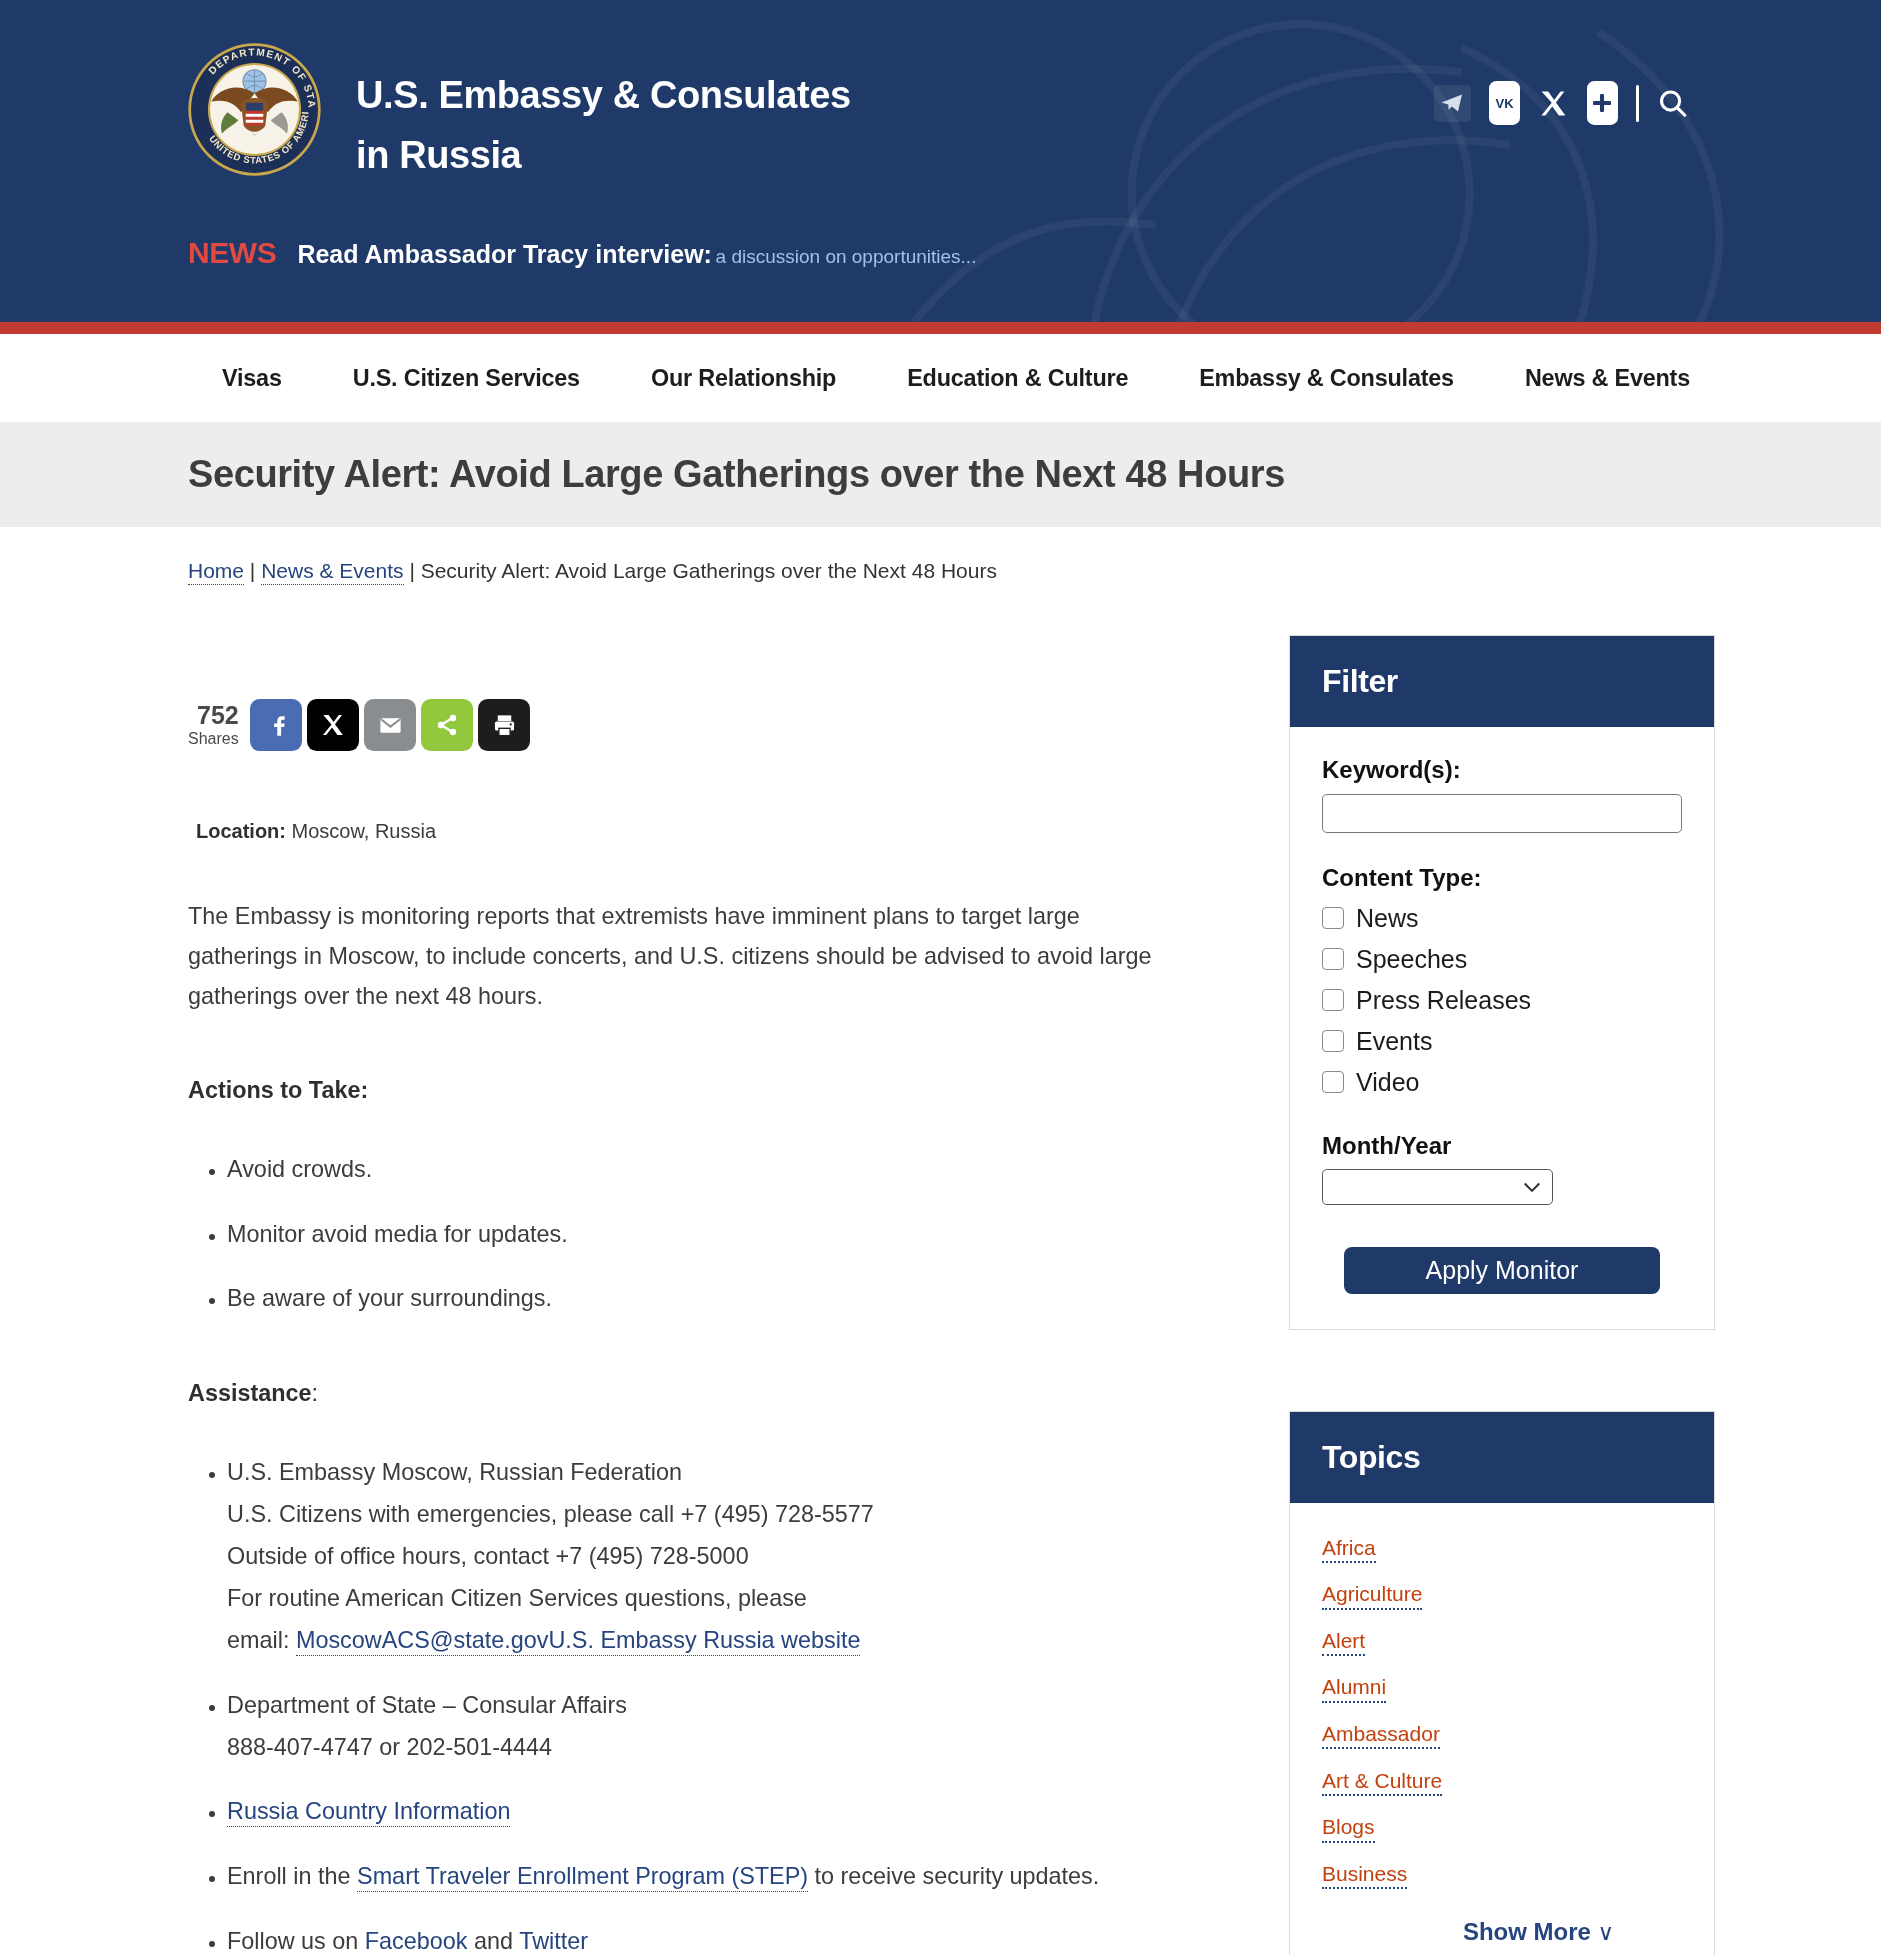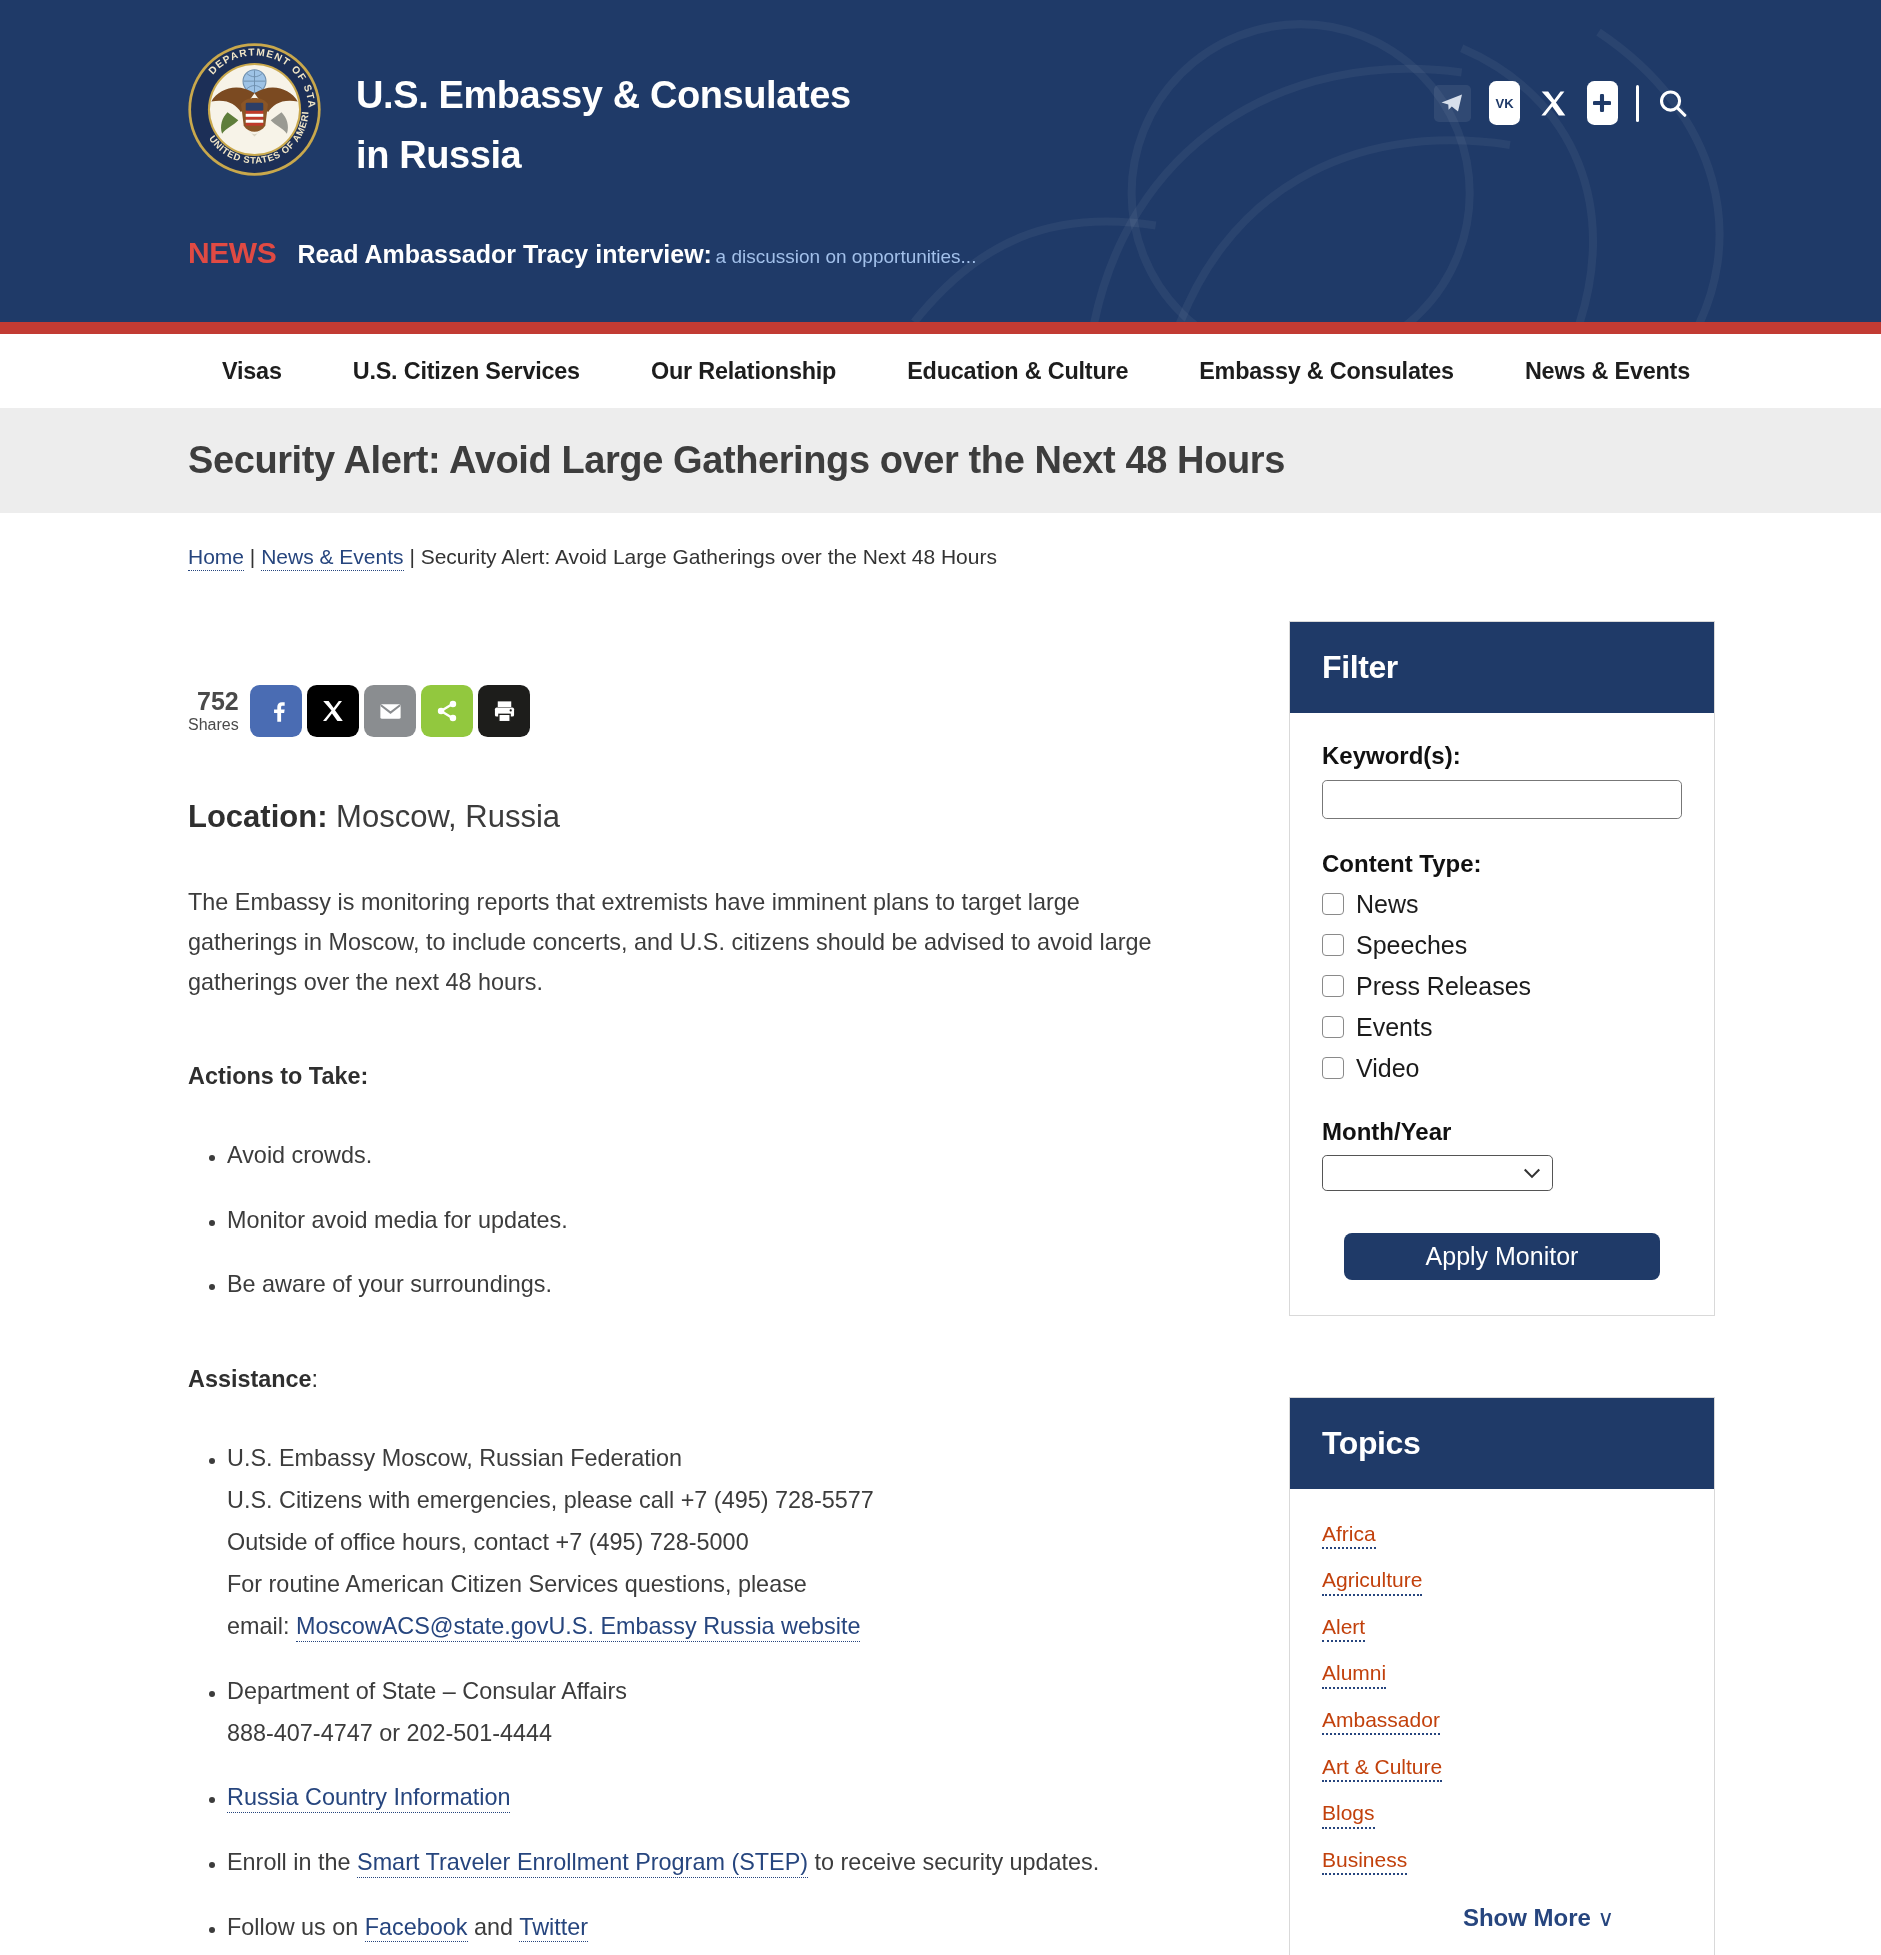--- a/index.html
+++ b/index.html
@@ -35,21 +35,21 @@
   .soc-bare { background: transparent; }
   .soc-divider { width: 3.2px; height: 37px; background: #ffffff; border-radius: 1.6px; }
   .news-row { position: absolute; left: 188px; top: 236px; display: flex; align-items: baseline; gap: 21px; }
   .news-badge { color: #e04a43; font-size: 30px; font-weight: 700; letter-spacing: -0.4px; }
   .news-bold { color: #ffffff; font-size: 25px; font-weight: 700; }
   .news-light { color: #a2c0ea; font-size: 19px; }
 
   .red-bar { height: 12px; background: #c23b33; }
 
   
-  .main-nav { height: 74px; display: flex; align-items: center; gap: 71px; padding-left: 222px; background: #ffffff; }
+  .main-nav { height: 88px; display: flex; align-items: center; gap: 71px; padding-left: 222px; background: #ffffff; }
   .main-nav a { color: #1d1d1d; font-size: 23.4px; font-weight: 700; text-decoration: none; letter-spacing: -0.2px; cursor: pointer; }
 
   
   .title-band { height: 105px; background: #ededed; display: flex; align-items: center; padding-left: 188px; }
   .page-title { color: #3d3d3d; font-size: 38px; font-weight: 700; letter-spacing: -0.4px; }
 
   
   .breadcrumb { margin: 32px 0 0 188px; font-size: 21px; color: #333333; }
   .breadcrumb a { color: #26457e; text-decoration: none; border-bottom: 1.6px dotted #26457e; padding-bottom: 2.4px; cursor: pointer; }
   .breadcrumb .sep { color: #333333; }
@@ -61,21 +61,21 @@
 
   
   .share-row { display: flex; align-items: center; gap: 5px; }
   .share-count { text-align: right; margin-right: 6.4px; line-height: 1.1; }
   .share-count .num { font-size: 25px; font-weight: 700; color: #4a4a4a; }
   .share-count .lbl { font-size: 16px; color: #4a4a4a; }
   .share-btn { width: 52px; height: 52px; border-radius: 9.7px; display: flex; align-items: center; justify-content: center; cursor: pointer; border: none; }
 
   
   .para { font-size: 23.4px; line-height: 40px; color: #3c3c3c; }
-  .location-line { margin-top: 60px; font-size: 31px; }
+  .location-line { margin-top: 60px; font-size: 20px; margin-left: 8px; }
   .location-line b { color: #2f2f2f; }
   .intro { margin-top: 45px; width: 993px; }
   .bold-head { margin-top: 61px; font-size: 23.4px; font-weight: 700; color: #2f2f2f; }
   ul.bullets { margin-top: 44px; padding-left: 39px; }
   ul.bullets li { font-size: 23.4px; line-height: 42px; color: #3c3c3c; margin-bottom: 22.6px; }
   ul.bullets li::marker { color: #3c3c3c; font-size: 19.3px; }
   .a-link { color: #26457e; text-decoration: none; border-bottom: 1.6px dotted #26457e; padding-bottom: 1.6px; cursor: pointer; }
   .assist-line { display: block; }
 
   

